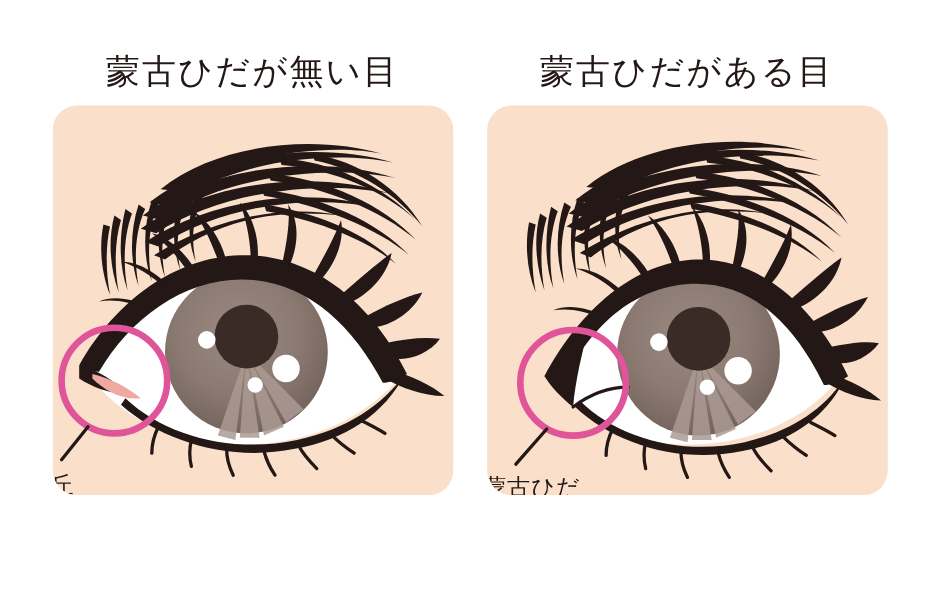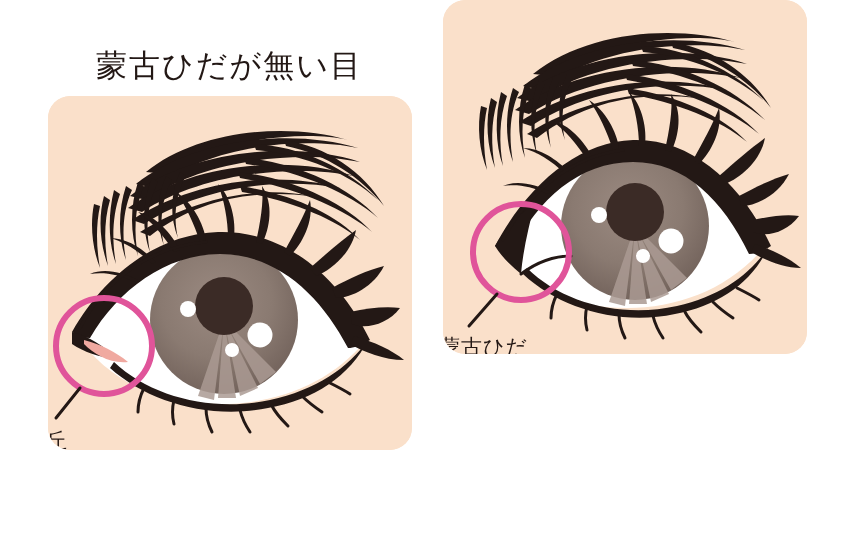--- a/index.html
+++ b/index.html
@@ -200,20 +200,21 @@
               <circle cx="56" cy="250" r="48" fill="none" stroke="#e0549a" stroke-width="6"></circle>
               <line x1="32" y1="292" x2="8" y2="322" stroke="#231815" stroke-width="3" stroke-linecap="round"></line>
               <text class="callout-text" x="-24" y="352">涙丘</text>
             </g>
           </g>
         </svg>
       </div>
     </div>
 
     <div class="column">
+      <div class="panel-title">蒙古ひだがある目</div>
 
       <div class="card">
         <svg viewBox="0 0 364 354" xmlns="http://www.w3.org/2000/svg">
           <defs>
             <radialGradient id="irisGradR" cx="45%" cy="38%" r="68%">
               <stop offset="0%" stop-color="#9b8a81"></stop>
               <stop offset="55%" stop-color="#8a7a71"></stop>
               <stop offset="100%" stop-color="#6f5f58"></stop>
             </radialGradient>
             <clipPath id="eyeClipR">

